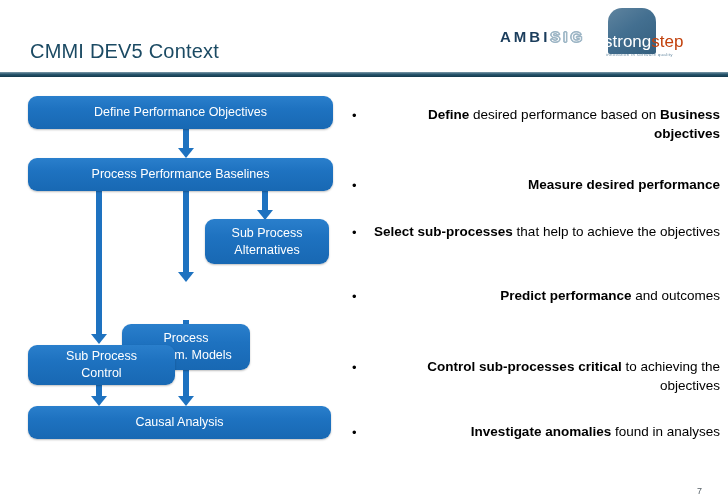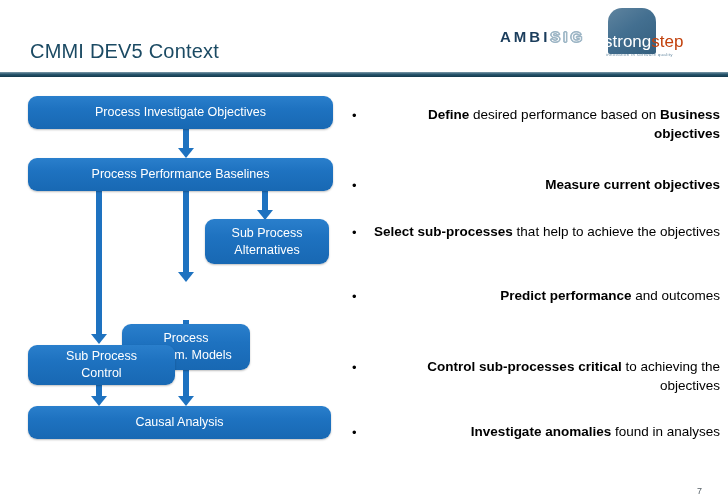--- a/index.html
+++ b/index.html
@@ -219,21 +219,21 @@
     <div class="connector" style="left:96px; top:110px; width:6px; height:146px;"></div>
     <div class="arrowhead" style="left:91px; top:254px;"></div>
 
     <div class="connector" style="left:183px; top:240px; width:6px; height:78px;"></div>
     <div class="arrowhead" style="left:178px; top:316px;"></div>
 
     <div class="connector" style="left:96px; top:290px; width:6px; height:28px;"></div>
     <div class="arrowhead" style="left:91px; top:316px;"></div>
 
     <div class="node" style="left:28px; top:16px; width:305px; height:33px;">
-      <span>Process Investigate Objectives</span>
+      <span>Define Performance Objectives</span>
     </div>
 
     <div class="node" style="left:28px; top:78px; width:305px; height:33px;">
       <span>Process Performance Baselines</span>
     </div>
 
     <div class="node" style="left:205px; top:139px; width:124px; height:45px; white-space:pre-line;">
       <span style="white-space:pre-line;">Sub Process
 Alternatives</span>
     </div>
@@ -255,21 +255,21 @@
 
   <div id="bullets">
 
     <div class="bullet-row" style="top:5px;">
       <div class="bullet-dot">•</div>
       <div class="bullet-text"><b>Define</b><span> desired performance based on </span><b>Business objectives</b></div>
     </div>
 
     <div class="bullet-row" style="top:75px;">
       <div class="bullet-dot">•</div>
-      <div class="bullet-text"><b>Measure current objectives</b><span></span></div>
+      <div class="bullet-text"><b>Measure desired performance</b><span></span></div>
     </div>
 
     <div class="bullet-row" style="top:122px;">
       <div class="bullet-dot">•</div>
       <div class="bullet-text"><b>Select sub-processes</b><span> that help to achieve the objectives</span></div>
     </div>
 
     <div class="bullet-row" style="top:186px;">
       <div class="bullet-dot">•</div>
       <div class="bullet-text"><b>Predict performance</b><span> and outcomes</span></div>

